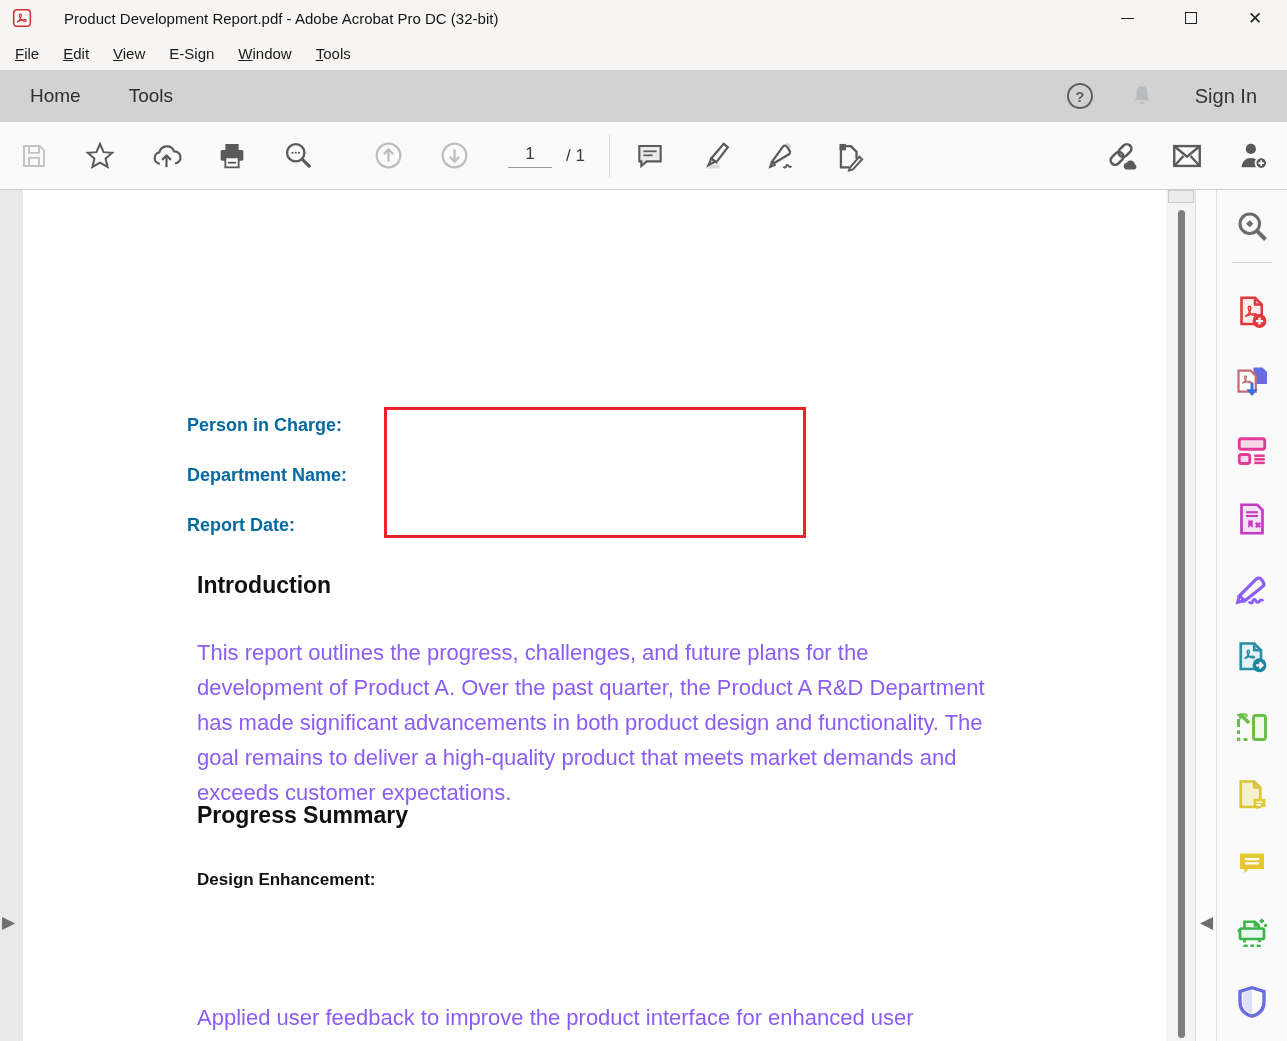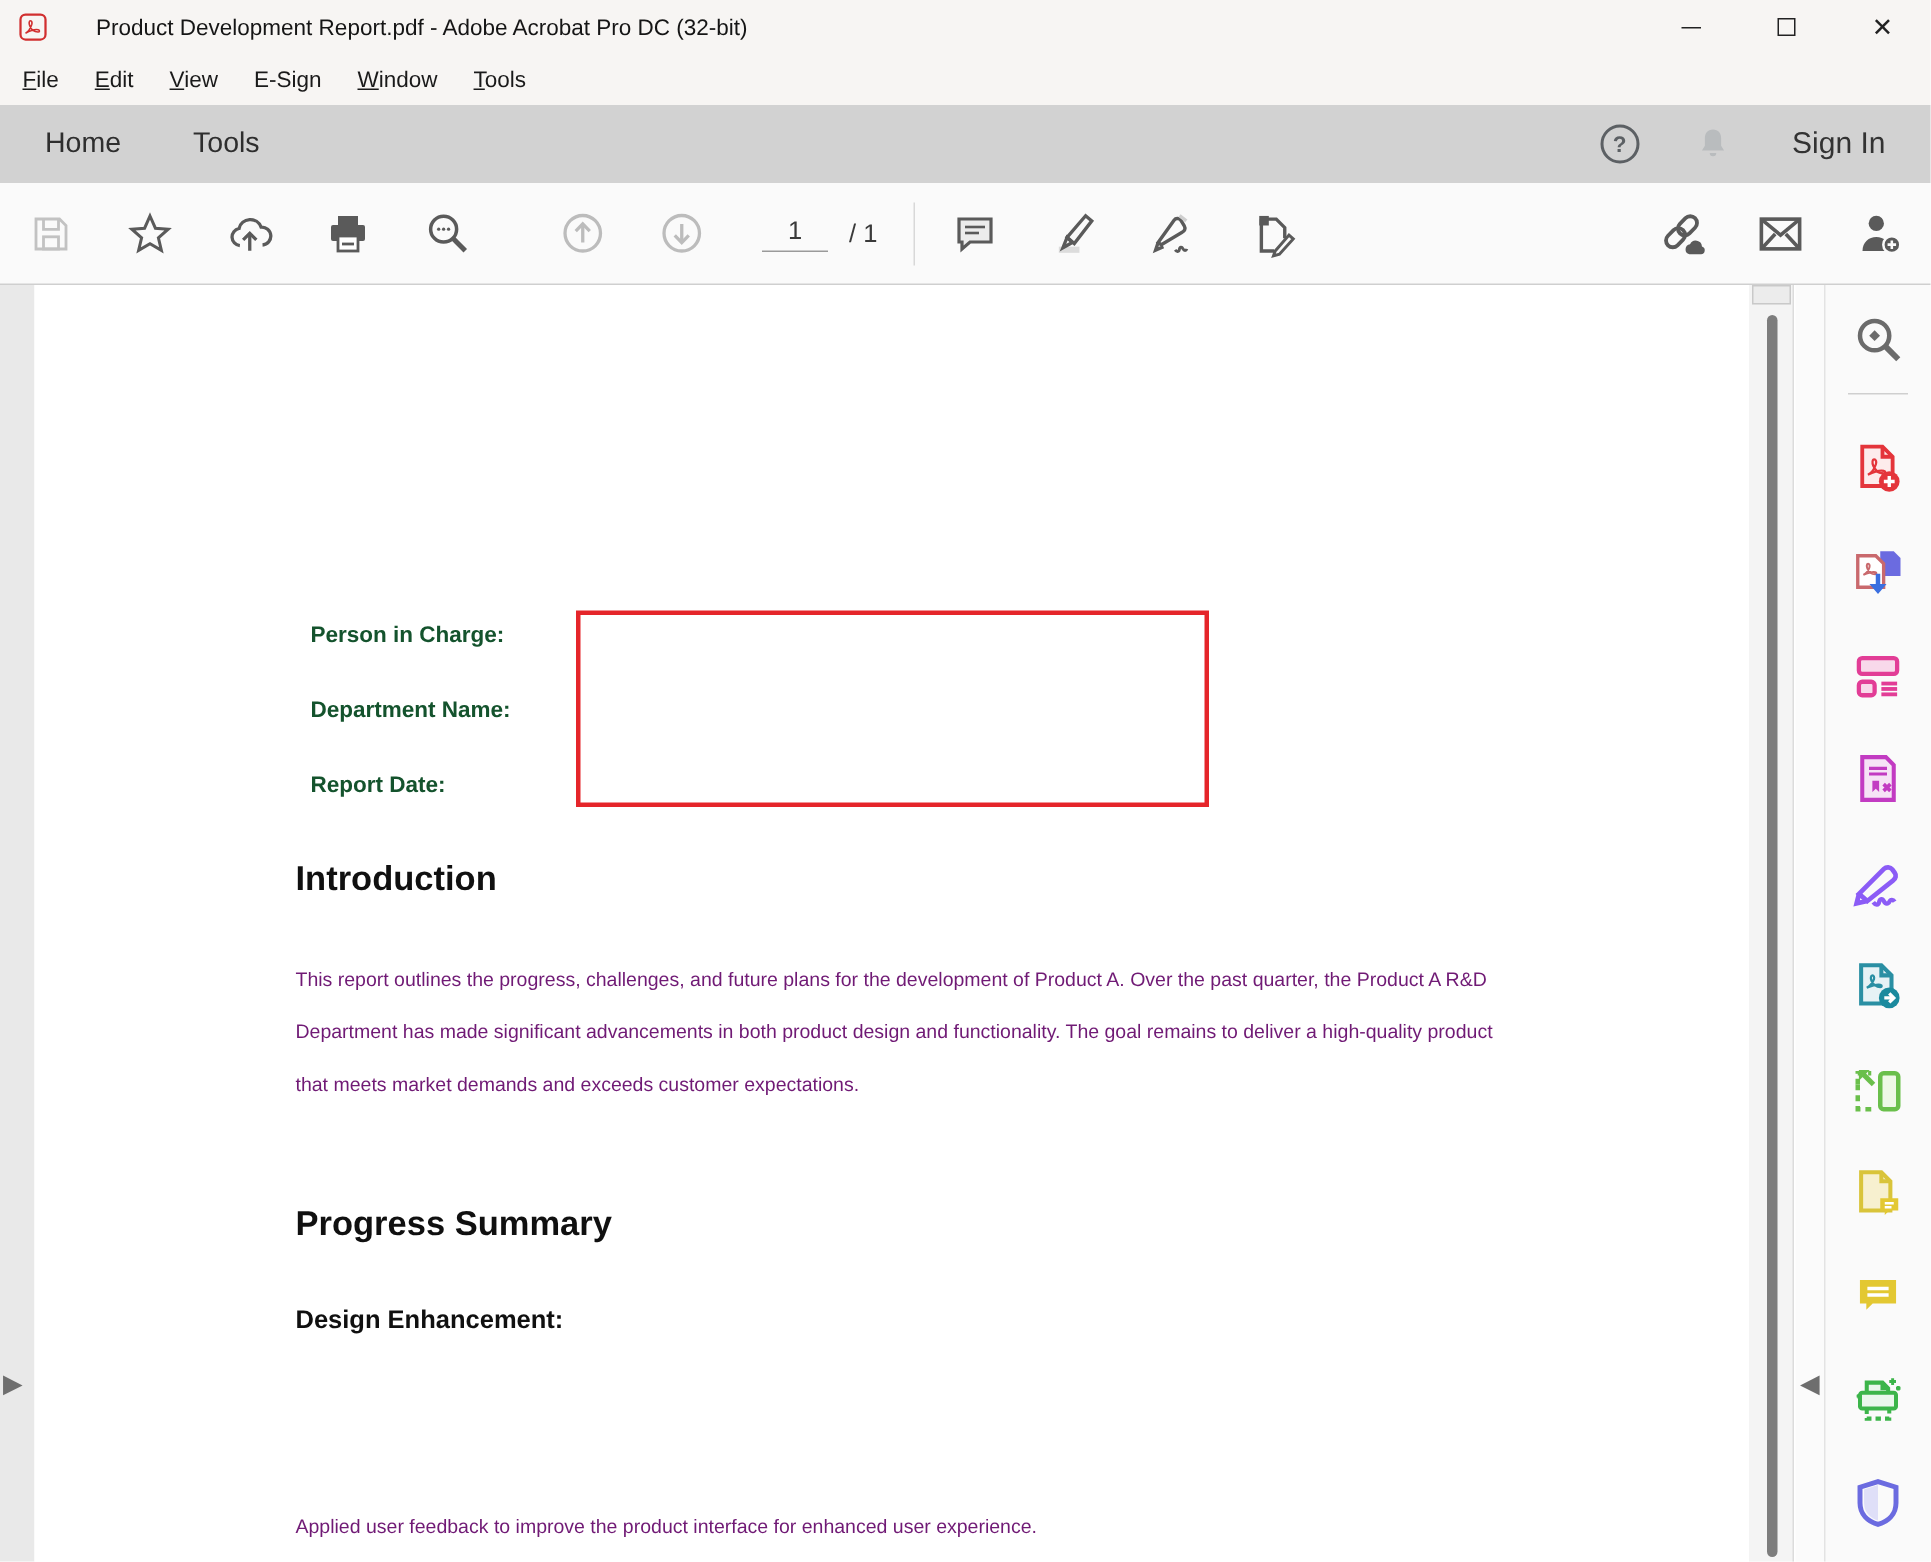--- a/index.html
+++ b/index.html
@@ -64,26 +64,26 @@
 
   
   #tools-panel { position:absolute; left:1216px; top:0; width:71px; height:851px;
     background:#fafafa; border-left:1px solid #e3e3e3; display:flex; flex-direction:column; align-items:center; }
   .rp-btn { width:44px; height:40px; display:flex; align-items:center; justify-content:center; margin-top:29px; cursor:default; }
   .rp-btn:first-child { margin-top:16px; }
   #rp-divider { width:40px; height:1px; background:#cfcfcf; margin-top:16px; }
 
   
   #doc-title { position:absolute; left:174px; top:140px; font-size:33px; font-weight:bold; color:#101010; letter-spacing:-0.5px; }
-  .doc-field { position:absolute; left:184px; font-size:15px; font-weight:bold; color:#14532d; }
+  .doc-field { position:absolute; left:164px; font-size:18px; font-weight:bold; color:#0369a1; }
   #field-0 { top:225px; } #field-1 { top:275px; } #field-2 { top:325px; }
   #red-box { position:absolute; left:361px; top:217px; width:422px; height:131px; border:3px solid #e5252a; background:transparent; }
   .doc-h2 { position:absolute; left:174px; font-size:23px; font-weight:bold; color:#101010; }
   #intro-heading { top:382px; } #progress-heading { top:612px; }
-  .doc-para { position:absolute; left:174px; font-size:13px; color:#701a75; line-height:35px; }
+  .doc-para { position:absolute; left:174px; font-size:22px; color:#8b5cf6; line-height:35px; }
   #intro-text { top:445px; width:800px; }
   #design-subheading { position:absolute; left:174px; top:680px; font-size:17px; font-weight:bold; color:#101010; }
   #design-point-0 { top:725px; width:720px; }
   #design-point-1 { top:810px; width:810px; }
 
   svg { display:block; }
 </style>
 </head>
 <body>
 

